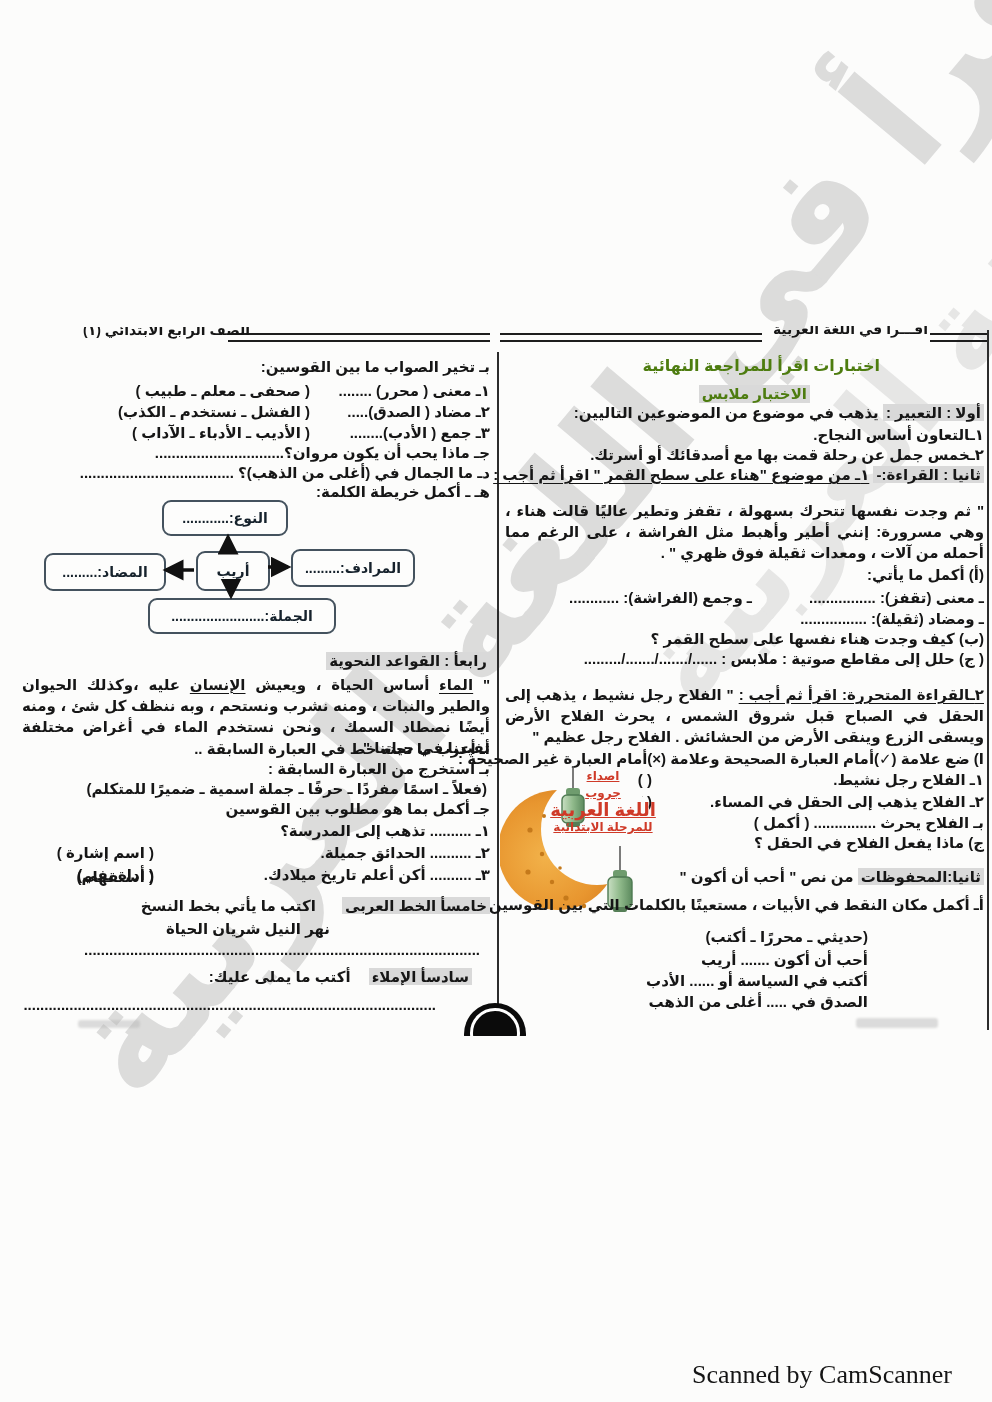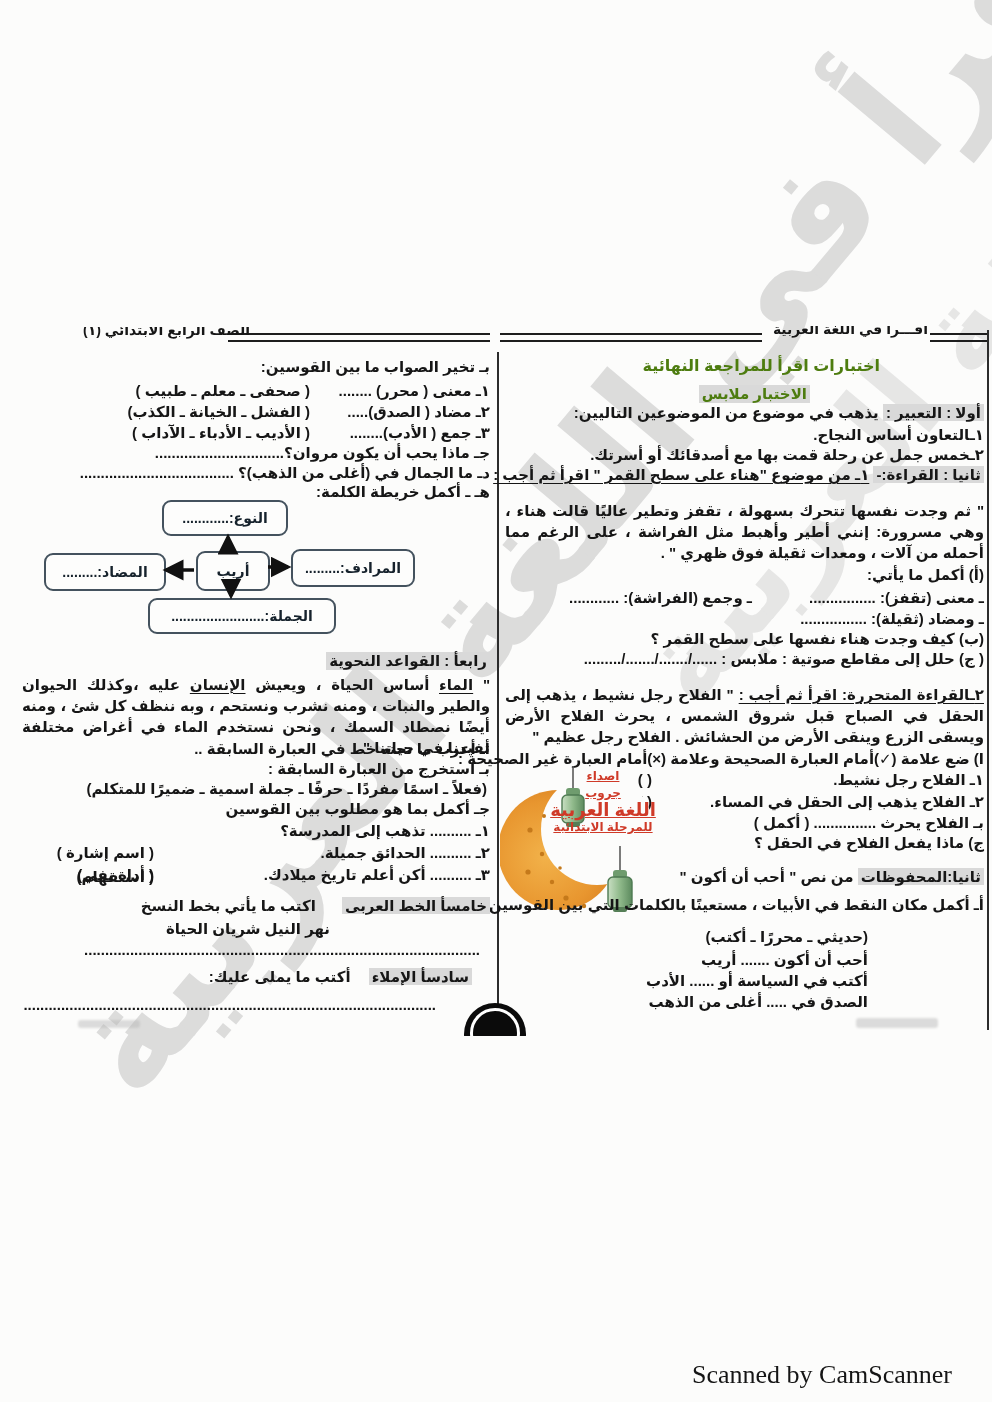--- a/index.html
+++ b/index.html
@@ -142,21 +142,21 @@
 <div class="ln" style="top:896px;right:8px;">أـ أكمل مكان النقط في الأبيات ، مستعينًا بالكلمات التي بين القوسين :</div>
 <div class="ln" style="top:928px;right:124px;">(حديثي ـ محررًا ـ أكتب)</div>
 <div class="ln" style="top:951px;right:124px;">أحب أن أكون ....... أريب</div>
 <div class="ln" style="top:972px;right:124px;">أكتب في السياسة أو ...... الأدب</div>
 <div class="ln" style="top:993px;right:124px;">الصدق في ..... أغلى من الذهب</div>
 
 <div class="ln" style="top:358px;right:502px;">بـ تخير الصواب ما بين القوسين:</div>
 <div class="ln" style="top:382px;right:502px;">١ـ معنى ( محرر) ........</div>
 <div class="ln" style="top:382px;right:682px;">( صحفى ـ معلم ـ طبيب )</div>
 <div class="ln" style="top:403px;right:502px;">٢ـ مضاد ( الصدق).....</div>
-<div class="ln" style="top:403px;right:682px;">( الفشل ـ الخيانة ـ الكذب)</div>
+<div class="ln" style="top:403px;right:682px;">( الفشل ـ نستخدم ـ الكذب)</div>
 <div class="ln" style="top:424px;right:502px;">٣ـ جمع ( الأدب)........</div>
 <div class="ln" style="top:424px;right:682px;">( الأديب ـ الأدباء ـ الآداب )</div>
 <div class="ln" style="top:444px;right:502px;">جـ ماذا يحب أن يكون مروان؟...............................</div>
 <div class="ln" style="top:464px;right:502px;">دـ ما الجمال في (أغلى من الذهب)؟ .....................................</div>
 <div class="ln" style="top:483px;right:502px;">هـ ـ أكمل خريطة الكلمة:</div>
 
 <div class="box" style="left:162px;top:500px;width:122px;height:32px;">
   <span>النوع:............</span>
 </div>
 <div class="box" style="left:291px;top:549px;width:120px;height:34px;">

